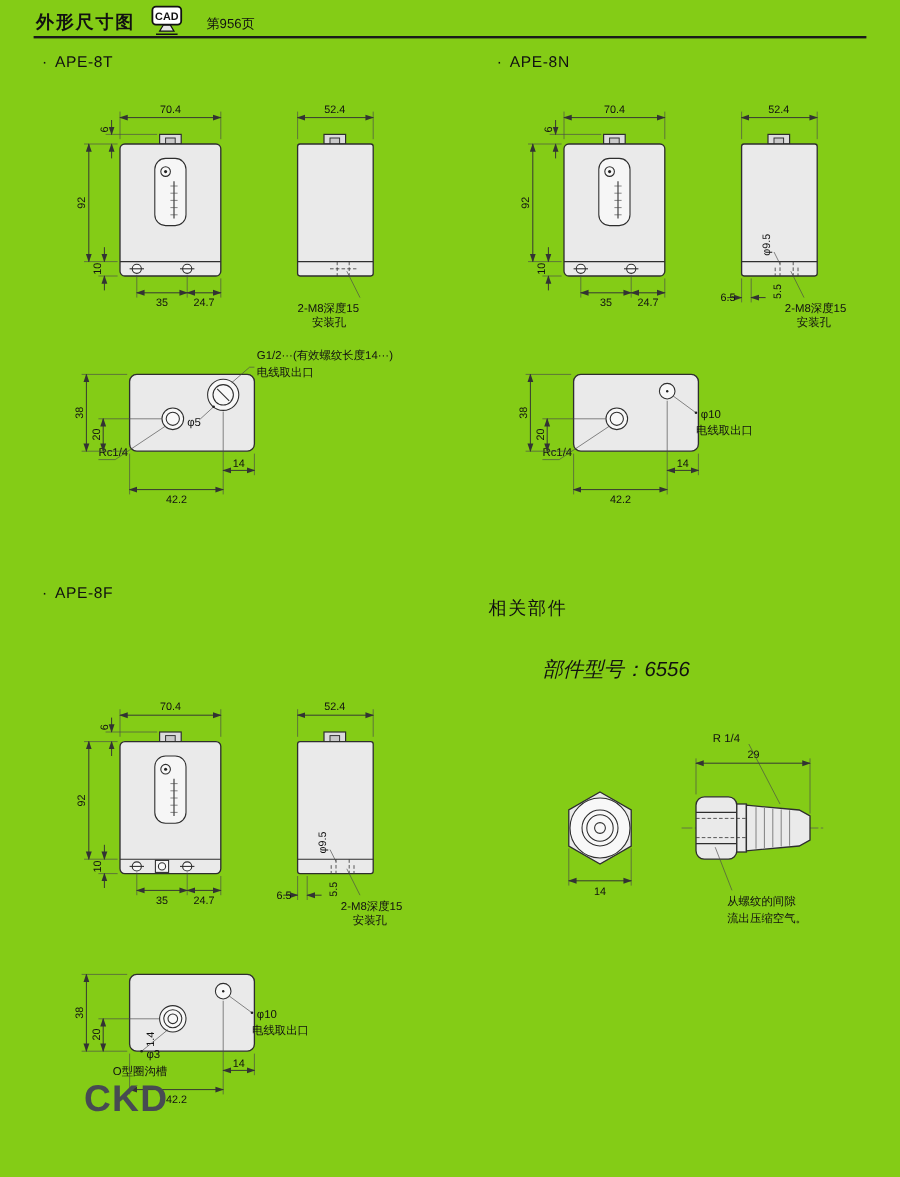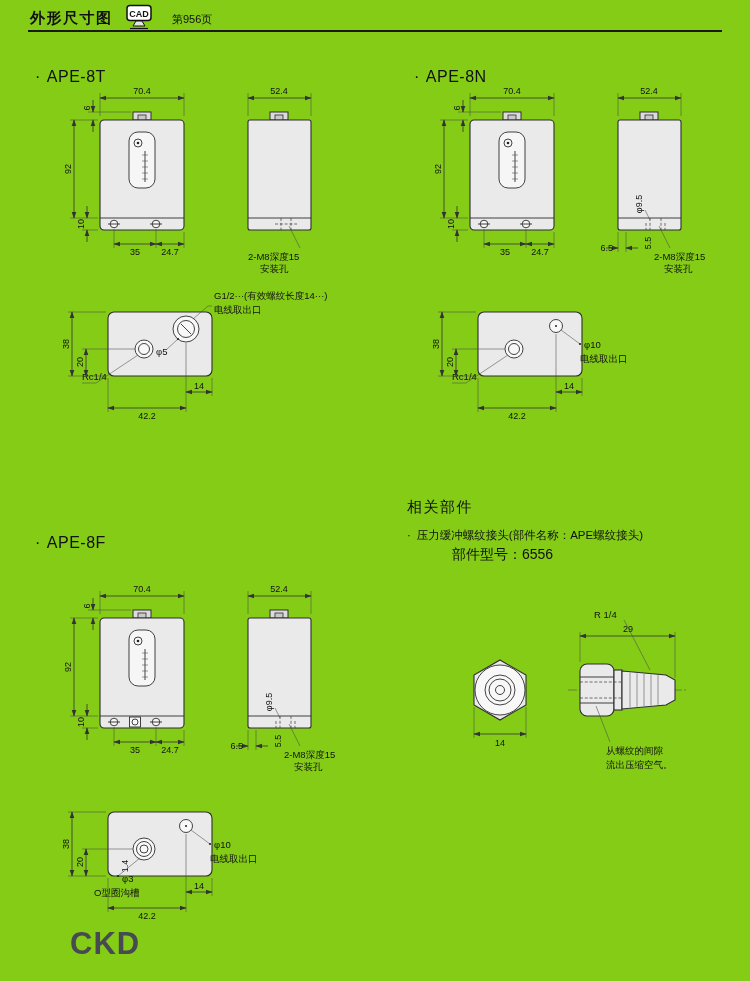--- a/index.html
+++ b/index.html
@@ -2,27 +2,27 @@
 <html><head>
 <meta charset="utf-8">
 <style>
   * { margin:0; padding:0; box-sizing:border-box; }
   html,body { background:#fff; }
   body { width:750px; height:981px; position:relative; font-family:"Liberation Sans",sans-serif; color:#111; }
   .page { position:absolute; inset:0; width:750px; height:981px; background:#84cc16; overflow:hidden; }
   .abs { position:absolute; }
   .title { font-size:15px; font-weight:bold; letter-spacing:1.5px; }
   .pageref { font-size:11px; }
-  .seclabel { font-size:16px; letter-spacing:0.5px;margin-top:24px; }
+  .seclabel { font-size:13px; letter-spacing:0.5px; }
   .seclabel .blt, .desc .blt { margin-right:6px; }
   .sechead { font-size:15px; font-weight:normal; letter-spacing:1.5px; }
   .desc { font-size:11.5px; }
-  .model { font-size:14px; }
+  .model { font-size:17px;font-style:italic; }
   .rule { position:absolute; left:28px; top:30px; width:694px; height:2px; background:#1a1a1a; }
-  .logo { position:absolute; left:70px; top:926px; font-size:31px; font-weight:bold; color:#474a52; letter-spacing:1px; }
+  .logo { position:absolute; left:70px; top:898px; font-size:31px; font-weight:bold; color:#474a52; letter-spacing:1px; }
   svg text { font-family:"Liberation Sans",sans-serif; }
   .t  { font-size:9px;  fill:#111; }
   .t2 { font-size:9.5px; fill:#111; }
   .x  { stroke:#4a4a4a; stroke-width:0.55; fill:none; }
   .d  { stroke:#333; stroke-width:0.8; fill:none; marker-start:url(#arr); marker-end:url(#arr); }
   .d2 { stroke:#333; stroke-width:0.8; fill:none; marker-end:url(#arr); }
   .s  { stroke:#2e2e2e; stroke-width:0.9; fill:none; }
   .h  { stroke:#3a3a3a; stroke-width:0.7; fill:none; stroke-dasharray:3 1.8; }
   .cl { stroke:#555; stroke-width:0.6; fill:none; stroke-dasharray:9 2 2 2; }
   .p  { fill:#eaeaea; stroke:#2e2e2e; stroke-width:1.1; }
@@ -259,26 +259,23 @@
       <line class="x" x1="104" y1="66" x2="104" y2="84"></line>
       <line class="x" x1="0" y1="66" x2="0" y2="100"></line>
       <line class="d" x1="78" y1="80" x2="104" y2="80"></line>
       <text class="t" x="91" y="77" text-anchor="middle">14</text>
       <line class="d" x1="0" y1="96" x2="78" y2="96"></line>
       <text class="t" x="39" y="107" text-anchor="middle">42.2</text>
     </g>
   </svg>
 
   <div class="abs sechead" style="left:407px; top:498px">相关部件</div>
-  <div class="abs desc" style="left:407px; top:528px">
-    <span class="blt">·</span><span>压力缓冲螺纹接头(部件名称：APE螺纹接头)</span>
-  </div>
   <div class="abs model" style="left:452px; top:546px">部件型号：6556</div>
 
-  <div class="abs seclabel" style="left:35px; top:510px">
+  <div class="abs seclabel" style="left:35px; top:486px">
     <span class="blt">·</span><span>APE-8F</span>
   </div>
 
   <svg class="abs" style="left:30px; top:560px" width="368" height="395">
     <g transform="translate(70,58)">
       <line class="x" x1="0" y1="-4" x2="0" y2="-27"></line>
       <line class="x" x1="84" y1="-4" x2="84" y2="-27"></line>
       <line class="d" x1="0" y1="-22" x2="84" y2="-22"></line>
       <text class="t" x="42" y="-26" text-anchor="middle">70.4</text>
       <line class="x" x1="31" y1="-8" x2="-12" y2="-8"></line>

